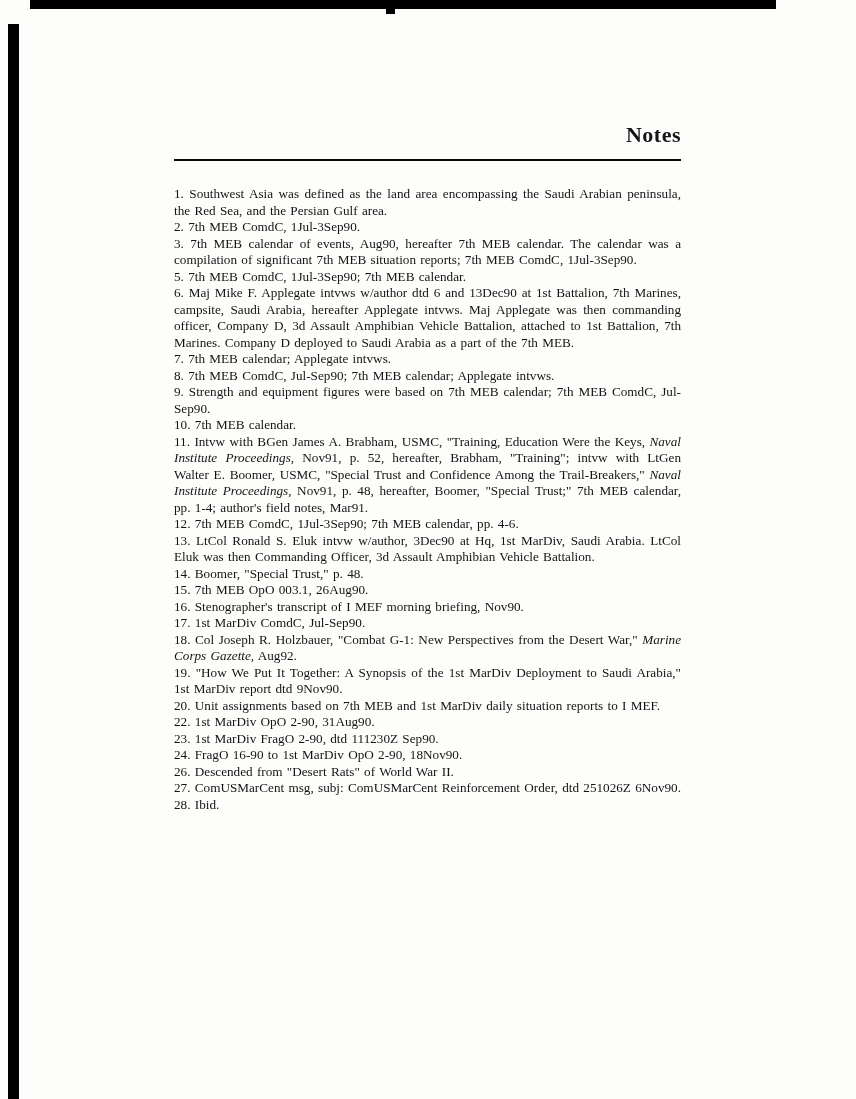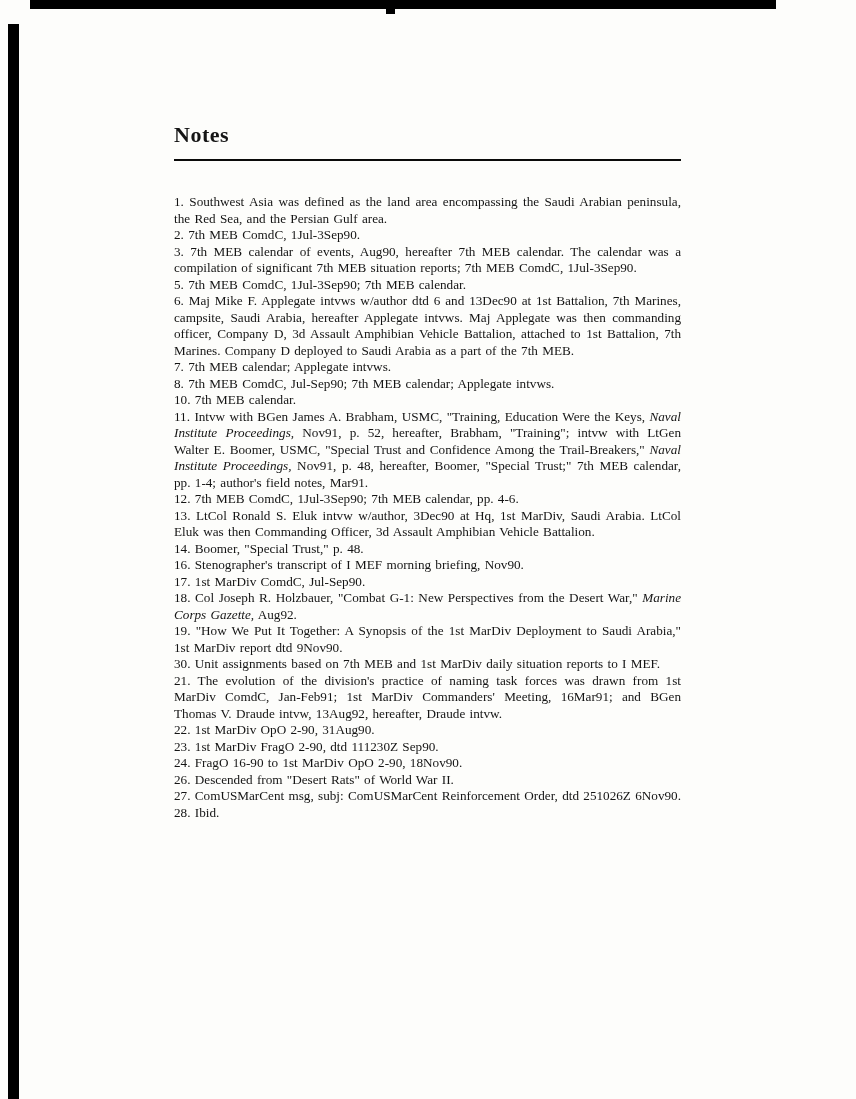--- a/index.html
+++ b/index.html
@@ -37,35 +37,35 @@
     background: #000;
   }
   
   .content {
     position: absolute;
     left: 174px; top: 122px;
     width: 507px;
   }
   .title {
     margin: 0;
-    text-align: left;
+    text-align: right;
     font-family: "Liberation Serif", serif;
     font-size: 22px;
     font-weight: 700;
     letter-spacing: 0.5px;
     line-height: 26px;
     color: #151515;
   }
   .rule {
     border: none;
     border-top: 2px solid #0a0a0a;
     margin: 11px 0 0 0;
   }
   .notes {
-    margin-top: 33px;
+    margin-top: 25px;
   }
   .note {
     margin: 0;
     text-align: justify;
     font-size: 13.2px;
     line-height: 16.5px;
     word-spacing: 1px;
     color: #141414;
   }
   .note i { font-style: italic; }
@@ -82,31 +82,32 @@
     <h1 class="title">Notes</h1>
     <hr class="rule">
     <div class="notes" id="notes-list">
         <p class="note"><span>1. Southwest Asia was defined as the land area encompassing the Saudi Arabian peninsula, the Red Sea, and the Persian Gulf area.</span></p>
         <p class="note"><span>2. 7th MEB ComdC, 1Jul-3Sep90.</span></p>
         <p class="note"><span>3. 7th MEB calendar of events, Aug90, hereafter 7th MEB calendar. The calendar was a compilation of significant 7th MEB situation reports; 7th MEB ComdC, 1Jul-3Sep90.</span></p>
         <p class="note"><span>5. 7th MEB ComdC, 1Jul-3Sep90; 7th MEB calendar.</span></p>
         <p class="note"><span>6. Maj Mike F. Applegate intvws w/author dtd 6 and 13Dec90 at 1st Battalion, 7th Marines, campsite, Saudi Arabia, hereafter Applegate intvws. Maj Applegate was then commanding officer, Company D, 3d Assault Amphibian Vehicle Battalion, attached to 1st Battalion, 7th Marines. Company D deployed to Saudi Arabia as a part of the 7th MEB.</span></p>
         <p class="note"><span>7. 7th MEB calendar; Applegate intvws.</span></p>
         <p class="note"><span>8. 7th MEB ComdC, Jul-Sep90; 7th MEB calendar; Applegate intvws.</span></p>
+        <p class="note"><span>9. Strength and equipment figures were based on 7th MEB calendar; 7th MEB ComdC, Jul-Sep90.</span></p>
         <p class="note"><span>10. 7th MEB calendar.</span></p>
         <p class="note"><span>11. Intvw with BGen James A. Brabham, USMC, "Training, Education Were the Keys, </span><i>Naval Institute Proceedings,</i><span> Nov91, p. 52, hereafter, Brabham, "Training"; intvw with LtGen Walter E. Boomer, USMC, "Special Trust and Confidence Among the Trail-Breakers," </span><i>Naval Institute Proceedings,</i><span> Nov91, p. 48, hereafter, Boomer, "Special Trust;" 7th MEB calendar, pp. 1-4; author's field notes, Mar91.</span></p>
         <p class="note"><span>12. 7th MEB ComdC, 1Jul-3Sep90; 7th MEB calendar, pp. 4-6.</span></p>
         <p class="note"><span>13. LtCol Ronald S. Eluk intvw w/author, 3Dec90 at Hq, 1st MarDiv, Saudi Arabia. LtCol Eluk was then Commanding Officer, 3d Assault Amphibian Vehicle Battalion.</span></p>
         <p class="note"><span>14. Boomer, "Special Trust," p. 48.</span></p>
+        <p class="note"><span>15. 7th MEB OpO 003.1, 26Aug90.</span></p>
         <p class="note"><span>16. Stenographer's transcript of I MEF morning briefing, Nov90.</span></p>
         <p class="note"><span>17. 1st MarDiv ComdC, Jul-Sep90.</span></p>
         <p class="note"><span>18. Col Joseph R. Holzbauer, "Combat G-1: New Perspectives from the Desert War," </span><i>Marine Corps Gazette,</i><span> Aug92.</span></p>
         <p class="note"><span>19. "How We Put It Together: A Synopsis of the 1st MarDiv Deployment to Saudi Arabia," 1st MarDiv report dtd 9Nov90.</span></p>
-        <p class="note"><span>30. Unit assignments based on 7th MEB and 1st MarDiv daily situation reports to I MEF.</span></p>
-        <p class="note"><span>21. The evolution of the division's practice of naming task forces was drawn from 1st MarDiv ComdC, Jan-Feb91; 1st MarDiv Commanders' Meeting, 16Mar91; and BGen Thomas V. Draude intvw, 13Aug92, hereafter, Draude intvw.</span></p>
+        <p class="note"><span>20. Unit assignments based on 7th MEB and 1st MarDiv daily situation reports to I MEF.</span></p>
         <p class="note"><span>22. 1st MarDiv OpO 2-90, 31Aug90.</span></p>
         <p class="note"><span>23. 1st MarDiv FragO 2-90, dtd 111230Z Sep90.</span></p>
         <p class="note"><span>24. FragO 16-90 to 1st MarDiv OpO 2-90, 18Nov90.</span></p>
         <p class="note"><span>26. Descended from "Desert Rats" of World War II.</span></p>
         <p class="note"><span>27. ComUSMarCent msg, subj: ComUSMarCent Reinforcement Order, dtd 251026Z 6Nov90.</span></p>
         <p class="note"><span>28. Ibid.</span></p>
       </div>
   </div>
 </div>
 

